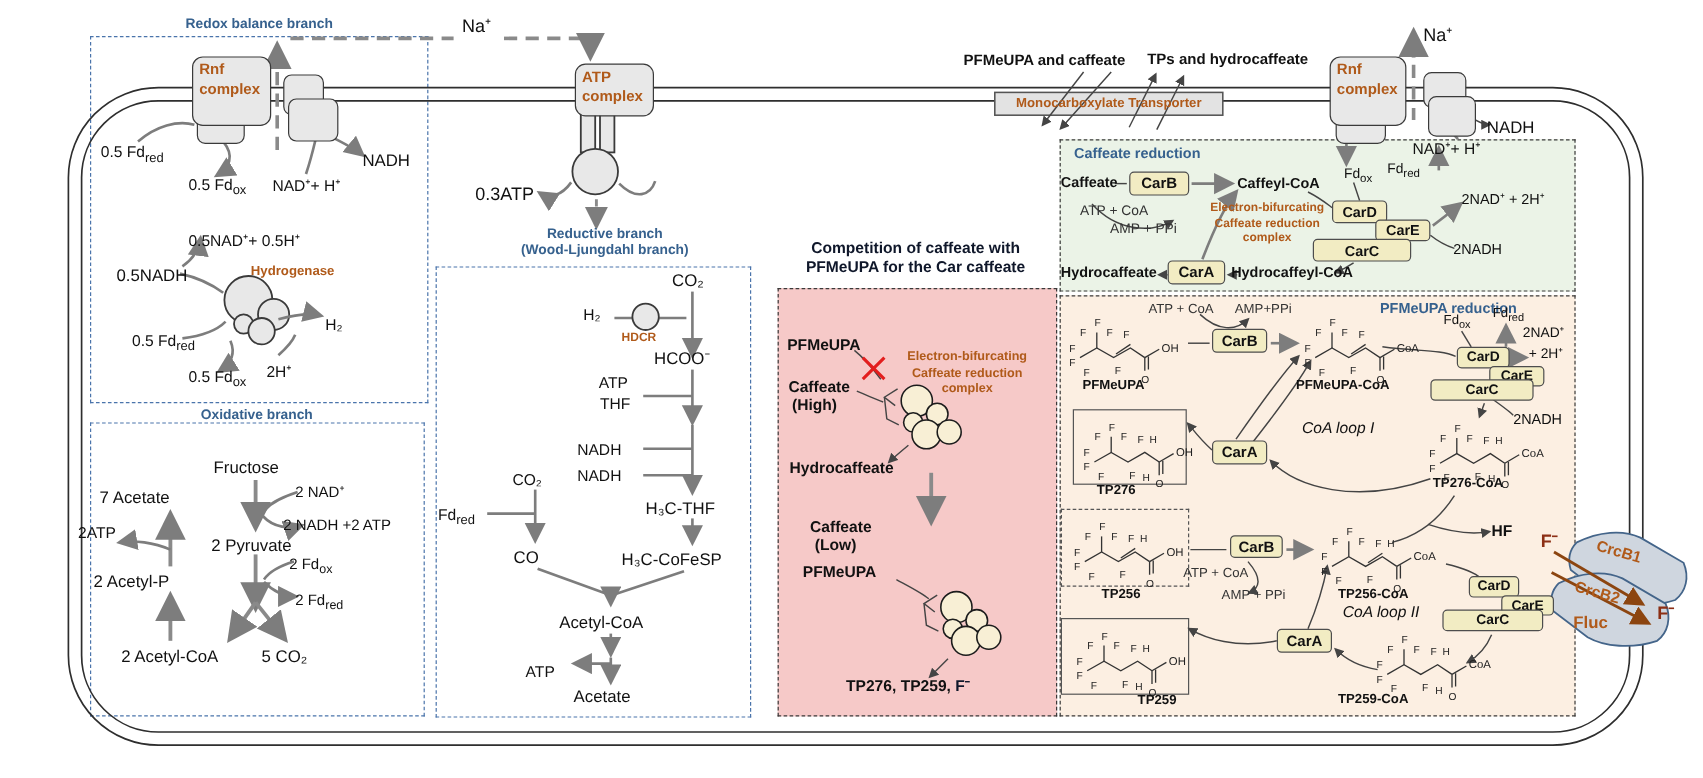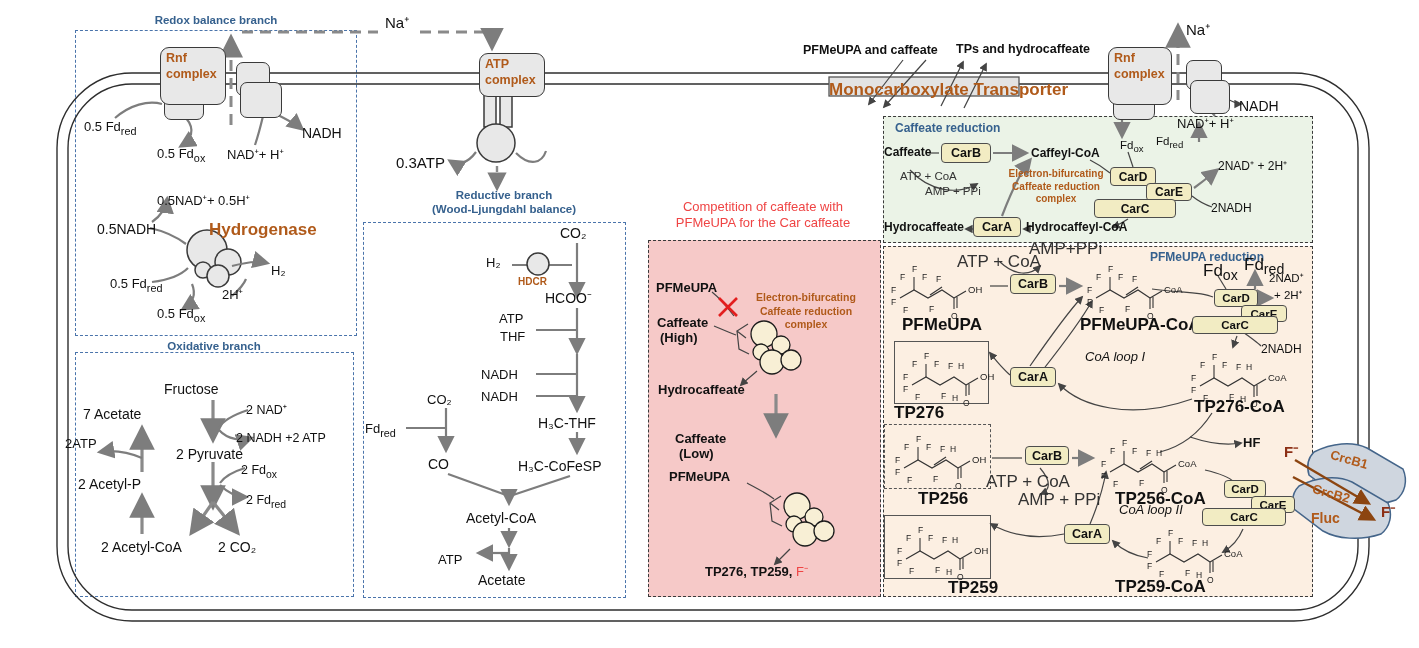--- a/index.html
+++ b/index.html
@@ -1,24 +1,24 @@
 <!DOCTYPE html>
 <html><head>
 <meta charset="utf-8">
 <style>
 *{margin:0;padding:0;box-sizing:border-box}
 body{background:#fff}
 #canvas{position:relative;width:1419px;height:648px;background:#fff;font-family:"Liberation Sans",sans-serif;color:#111;overflow:hidden}
 .lbl{position:absolute;white-space:nowrap;font-size:13px;line-height:1.18;z-index:30}
 .b{font-weight:bold}
-.f10{font-size:10px}.f105{font-size:10.5px}.f11{font-size:17px}.f115{font-size:11.5px}
+.f10{font-size:10px}.f105{font-size:10.5px}.f11{font-size:11px}.f115{font-size:11.5px}
 .f12{font-size:12px}.f125{font-size:12.5px}.f14{font-size:14px}.f15{font-size:15px}
 .blue{color:#36618e;font-weight:bold}
 .brown{color:#b05a1a;font-weight:bold}
-.red{color:#ef4444;font-weight:normal}
+.red{color:#0f172a;font-weight:bold}
 .dred{color:#8c2f15;font-weight:bold}
 .it{font-style:italic}
 .ctr{text-align:center}
 .region{position:absolute;border:1.6px dashed #4a74ab;z-index:5}
 .rdark{border:1.6px dashed #3a3a3a}
 .tpbox{position:absolute;border:1.2px solid #555;z-index:6}
 .tpdash{border:1.2px dashed #555}
 .car{position:absolute;background:#f2ecc3;border:1.6px solid #4d4d4d;border-radius:4px;display:flex;align-items:center;justify-content:center;font-weight:bold;font-size:12.5px;z-index:30}
 .gbox{position:absolute;background:#e8e8e8;border:1.6px solid #3a3a3a;border-radius:9px;z-index:25;padding:3px 5px}
 .gsm{position:absolute;background:#e8e8e8;border:1.6px solid #3a3a3a;border-radius:7px;z-index:24}
@@ -402,47 +402,47 @@
   <div class="lbl blue f115 ctr" style="left:106px;top:14px;width:220px">Redox balance branch</div>
   <div class="lbl" style="left:84px;top:119px">0.5 Fd<sub>red</sub></div>
   <div class="lbl" style="left:157px;top:146px">0.5 Fd<sub>ox</sub></div>
   <div class="lbl" style="left:227px;top:147px">NAD⁺+ H⁺</div>
   <div class="lbl f14" style="left:302px;top:125px">NADH</div>
   <div class="lbl" style="left:157px;top:193px">0.5NAD⁺+ 0.5H⁺</div>
   <div class="lbl f14" style="left:97px;top:221px">0.5NADH</div>
   <div class="lbl brown f11" style="left:209px;top:220px">Hydrogenase</div>
   <div class="lbl" style="left:271px;top:263px">H₂</div>
   <div class="lbl" style="left:110px;top:276px">0.5 Fd<sub>red</sub></div>
-  <div class="lbl" style="left:222px;top:287px">2H⁺</div>
+  <div class="lbl" style="left:222px;top:302px">2H⁺</div>
   <div class="lbl" style="left:157px;top:306px">0.5 Fd<sub>ox</sub></div>
 
   <div class="lbl f15" style="left:385px;top:14px">Na⁺</div>
   <div class="lbl f15" style="left:396px;top:154px">0.3ATP</div>
   <div class="lbl b f125" style="left:803px;top:43px">PFMeUPA and caffeate</div>
   <div class="lbl b f125" style="left:956px;top:42px">TPs and hydrocaffeate</div>
   <div class="lbl brown f11 ctr" style="left:829px;top:80px;width:190px">Monocarboxylate Transporter</div>
   <div class="lbl f15" style="left:1186px;top:21px">Na⁺</div>
   <div class="lbl f14" style="left:1239px;top:98px">NADH</div>
   <div class="lbl" style="left:1177px;top:116px">NAD⁺+ H⁺</div>
 
   <div class="lbl blue f115 ctr" style="left:134px;top:340px;width:160px">Oxidative branch</div>
-  <div class="lbl f14" style="left:164px;top:381px">Fructose</div>
+  <div class="lbl f14" style="left:178px;top:381px">Fructose</div>
   <div class="lbl f125" style="left:246px;top:403px">2 NAD⁺</div>
   <div class="lbl f125" style="left:236px;top:431px">2 NADH +2 ATP</div>
   <div class="lbl f14" style="left:176px;top:446px">2 Pyruvate</div>
   <div class="lbl f125" style="left:241px;top:463px">2 Fd<sub>ox</sub></div>
   <div class="lbl f125" style="left:246px;top:493px">2 Fd<sub>red</sub></div>
   <div class="lbl f14" style="left:83px;top:406px">7 Acetate</div>
   <div class="lbl" style="left:65px;top:436px">2ATP</div>
   <div class="lbl f14" style="left:78px;top:476px">2 Acetyl-P</div>
   <div class="lbl f14" style="left:101px;top:539px">2 Acetyl-CoA</div>
-  <div class="lbl f14" style="left:218px;top:539px">2 CO₂</div>
+  <div class="lbl f14" style="left:218px;top:539px">5 CO₂</div>
 
   <div class="lbl blue f115 ctr" style="left:424px;top:189px;width:160px">Reductive branch</div>
-  <div class="lbl blue f115 ctr" style="left:414px;top:203px;width:180px">(Wood-Ljungdahl balance)</div>
+  <div class="lbl blue f115 ctr" style="left:414px;top:203px;width:180px">(Wood-Ljungdahl branch)</div>
   <div class="lbl f14" style="left:560px;top:225px">CO₂</div>
   <div class="lbl" style="left:486px;top:255px">H₂</div>
   <div class="lbl brown f10" style="left:518px;top:276px">HDCR</div>
   <div class="lbl f14" style="left:545px;top:290px">HCOO⁻</div>
   <div class="lbl" style="left:499px;top:311px">ATP</div>
   <div class="lbl" style="left:500px;top:329px">THF</div>
   <div class="lbl" style="left:481px;top:367px">NADH</div>
   <div class="lbl" style="left:481px;top:389px">NADH</div>
   <div class="lbl" style="left:427px;top:392px">CO₂</div>
   <div class="lbl" style="left:365px;top:421px">Fd<sub>red</sub></div>
@@ -478,34 +478,34 @@
   <div class="car" style="left:1146px;top:183px;width:46px;height:18px;font-size:12px">CarE</div>
   <div class="car" style="left:1094px;top:199px;width:82px;height:19px;font-size:12px">CarC</div>
   <div class="lbl f12" style="left:1218px;top:159px">2NAD⁺ + 2H⁺</div>
   <div class="lbl f12" style="left:1211px;top:201px">2NADH</div>
   <div class="lbl b f12" style="left:884px;top:220px">Hydrocaffeate</div>
   <div class="car" style="left:973px;top:217px;width:48px;height:20px">CarA</div>
   <div class="lbl b f12" style="left:1026px;top:220px">Hydrocaffeyl-CoA</div>
 
   <div class="lbl blue f12" style="left:1150px;top:250px">PFMeUPA reduction</div>
   <div class="lbl f11" style="left:957px;top:252px;color:#333">ATP + CoA</div>
-  <div class="lbl f11" style="left:1029px;top:239px;color:#333">AMP+PPi</div>
+  <div class="lbl f11" style="left:1029px;top:252px;color:#333">AMP+PPi</div>
   <div class="car" style="left:1010px;top:274px;width:46px;height:20px">CarB</div>
   <div class="lbl b f11" style="left:902px;top:315px">PFMeUPA</div>
   <div class="lbl b f11" style="left:1080px;top:315px">PFMeUPA-CoA</div>
   <div class="lbl f11" style="left:1203px;top:261px">Fd<sub>ox</sub></div>
   <div class="lbl f11" style="left:1244px;top:255px">Fd<sub>red</sub></div>
   <div class="lbl f115" style="left:1269px;top:272px">2NAD⁺</div>
   <div class="lbl f115" style="left:1274px;top:289px">+ 2H⁺</div>
   <div class="car" style="left:1214px;top:289px;width:44px;height:18px;font-size:11.5px">CarD</div>
   <div class="car" style="left:1241px;top:305px;width:46px;height:17px;font-size:11.5px">CarE</div>
   <div class="car" style="left:1192px;top:316px;width:86px;height:18px;font-size:11.5px">CarC</div>
   <div class="lbl f12" style="left:1261px;top:342px">2NADH</div>
   <div class="lbl it" style="left:1085px;top:349px">CoA loop I</div>
-  <div class="lbl b f11" style="left:894px;top:403px">TP276</div>
+  <div class="lbl b f11" style="left:914px;top:403px">TP276</div>
   <div class="car" style="left:1010px;top:367px;width:46px;height:20px">CarA</div>
   <div class="lbl b f11" style="left:1194px;top:397px">TP276-CoA</div>
   <div class="lbl b" style="left:1243px;top:435px">HF</div>
   <div class="lbl dred f15" style="left:1284px;top:443px">F⁻</div>
   <div class="lbl b f11" style="left:918px;top:489px">TP256</div>
   <div class="car" style="left:1025px;top:446px;width:44px;height:19px">CarB</div>
   <div class="lbl f11" style="left:986px;top:472px;color:#333">ATP + CoA</div>
   <div class="lbl f11" style="left:1018px;top:490px;color:#333">AMP + PPi</div>
   <div class="lbl b f11" style="left:1115px;top:489px">TP256-CoA</div>
   <div class="lbl it" style="left:1119px;top:502px">CoA loop II</div>

